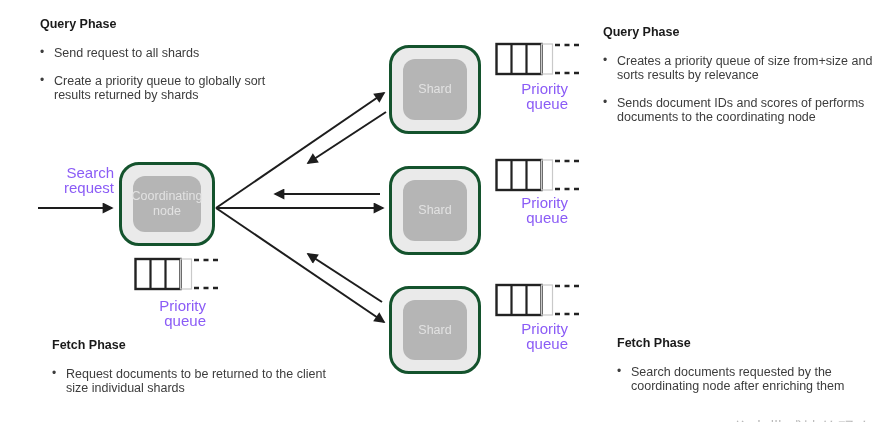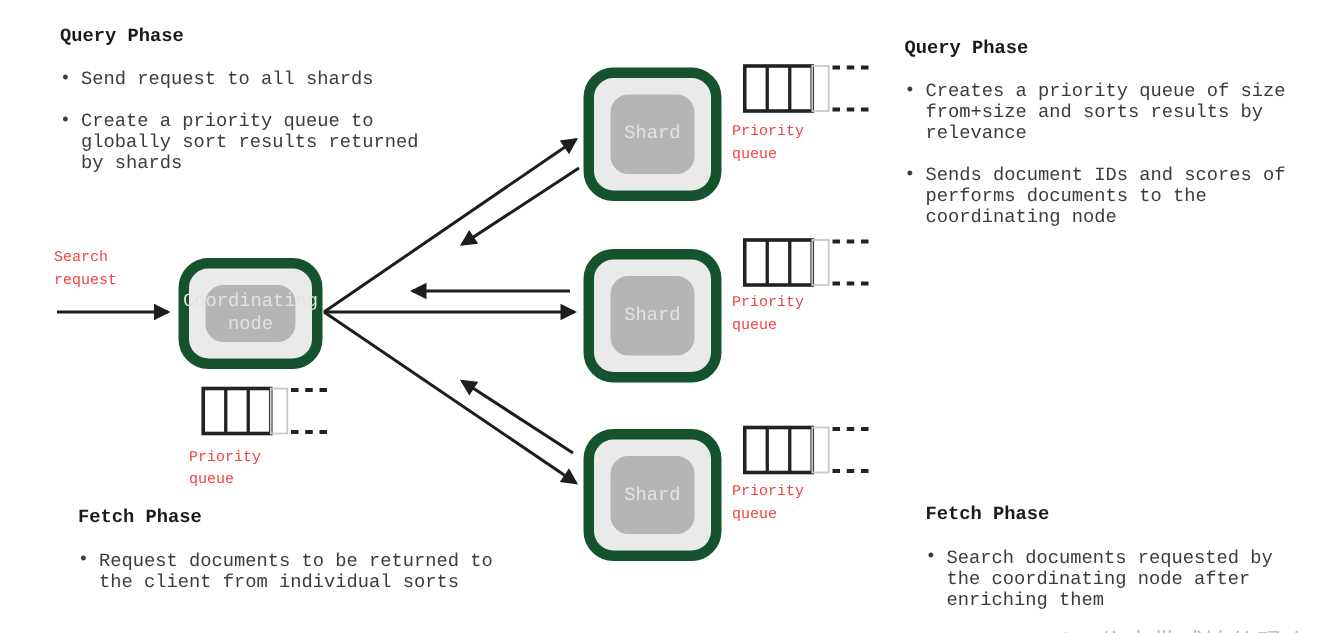--- a/index.html
+++ b/index.html
@@ -1,42 +1,42 @@
 <!DOCTYPE html>
 <html><head>
 <meta charset="utf-8">
 <style>
   html,body{margin:0;padding:0;background:#ffffff;}
   #stage{
     position:relative;width:879px;height:422px;background:#ffffff;
-    font-family:Liberation Mono, monospace;color:#3c3c3c;overflow:hidden;
+    font-family:Liberation Sans, sans-serif;color:#3c3c3c;overflow:hidden;
   }
   
   .panel{position:absolute;z-index:3;}
   .phase-title{font-size:12.5px;font-weight:bold;color:#1a1a1a;line-height:15px;}
   ul.bullets{list-style:none;margin:0;padding:0;}
   ul.bullets li{
     position:relative;margin-top:14px;padding-left:14px;
     font-size:12.5px;line-height:14px;color:#3c3c3c;
   }
   ul.bullets li::before{
     content:"•";position:absolute;left:0;top:-1px;font-size:12px;color:#3c3c3c;
   }
   
   .node-outer{
-    position:absolute;z-index:2;background:#eaeaea;border:7px solid #14532d;
+    position:absolute;z-index:2;background:#eaeaea;border:3px solid #14532d;
     border-radius:20px;box-sizing:border-box;padding:11px;
   }
   .node-inner{
     width:100%;height:100%;background:#b5b5b5;border-radius:12px;
     display:flex;align-items:center;justify-content:center;text-align:center;
     color:#e2e2e2;font-size:12.5px;line-height:15px;
   }
   .diagram-label{
-    position:absolute;z-index:3;font-size:10px;line-height:15px;color:#ef4444;text-align:left;
+    position:absolute;z-index:3;font-size:15px;line-height:15px;color:#8b5cf6;text-align:right;
   }
   #arrows{position:absolute;left:0;top:0;z-index:1;pointer-events:none;}
   .queue-svg{position:absolute;z-index:2;}
   #watermark{
     position:absolute;z-index:4;right:6px;top:393px;font-size:17px;color:#b9b9b9;
     letter-spacing:0.5px;white-space:nowrap;margin-top:24px;
   }
 </style>
 </head>
 <body>
@@ -72,34 +72,34 @@
     <div class="phase-title">Query Phase</div>
     <ul class="bullets">
       <li style="width:268px;">Creates a priority queue of size from+size and sorts results by relevance</li>
       <li style="width:262px;">Sends document IDs and scores of performs documents to the coordinating node</li>
     </ul>
   </div>
 
   <div class="panel" style="left:52px;top:338px;width:300px;">
     <div class="phase-title">Fetch Phase</div>
     <ul class="bullets">
-      <li style="width:278px;">Request documents to be returned to the client from individual sorts</li>
+      <li style="width:278px;">Request documents to be returned to the client size individual shards</li>
     </ul>
   </div>
 
   <div class="panel" style="left:617px;top:336px;width:250px;">
     <div class="phase-title">Fetch Phase</div>
     <ul class="bullets">
       <li style="width:228px;">Search documents requested by the coordinating node after enriching them</li>
     </ul>
   </div>
 
-  <div class="diagram-label" style="left:36px;top:165px;width:62px;">Search request</div>
+  <div class="diagram-label" style="left:52px;top:165px;width:62px;">Search request</div>
 
-  <div class="node-outer" style="left:119px;top:172px;width:96px;height:74px;">
+  <div class="node-outer" style="left:119px;top:162px;width:96px;height:84px;">
     <div class="node-inner">Coordinating node</div>
   </div>
 
   <div class="node-outer" style="left:389px;top:45px;width:92px;height:89px;">
     <div class="node-inner">Shard</div>
   </div>
   <div class="node-outer" style="left:389px;top:166px;width:92px;height:89px;">
     <div class="node-inner">Shard</div>
   </div>
   <div class="node-outer" style="left:389px;top:286px;width:92px;height:88px;">

